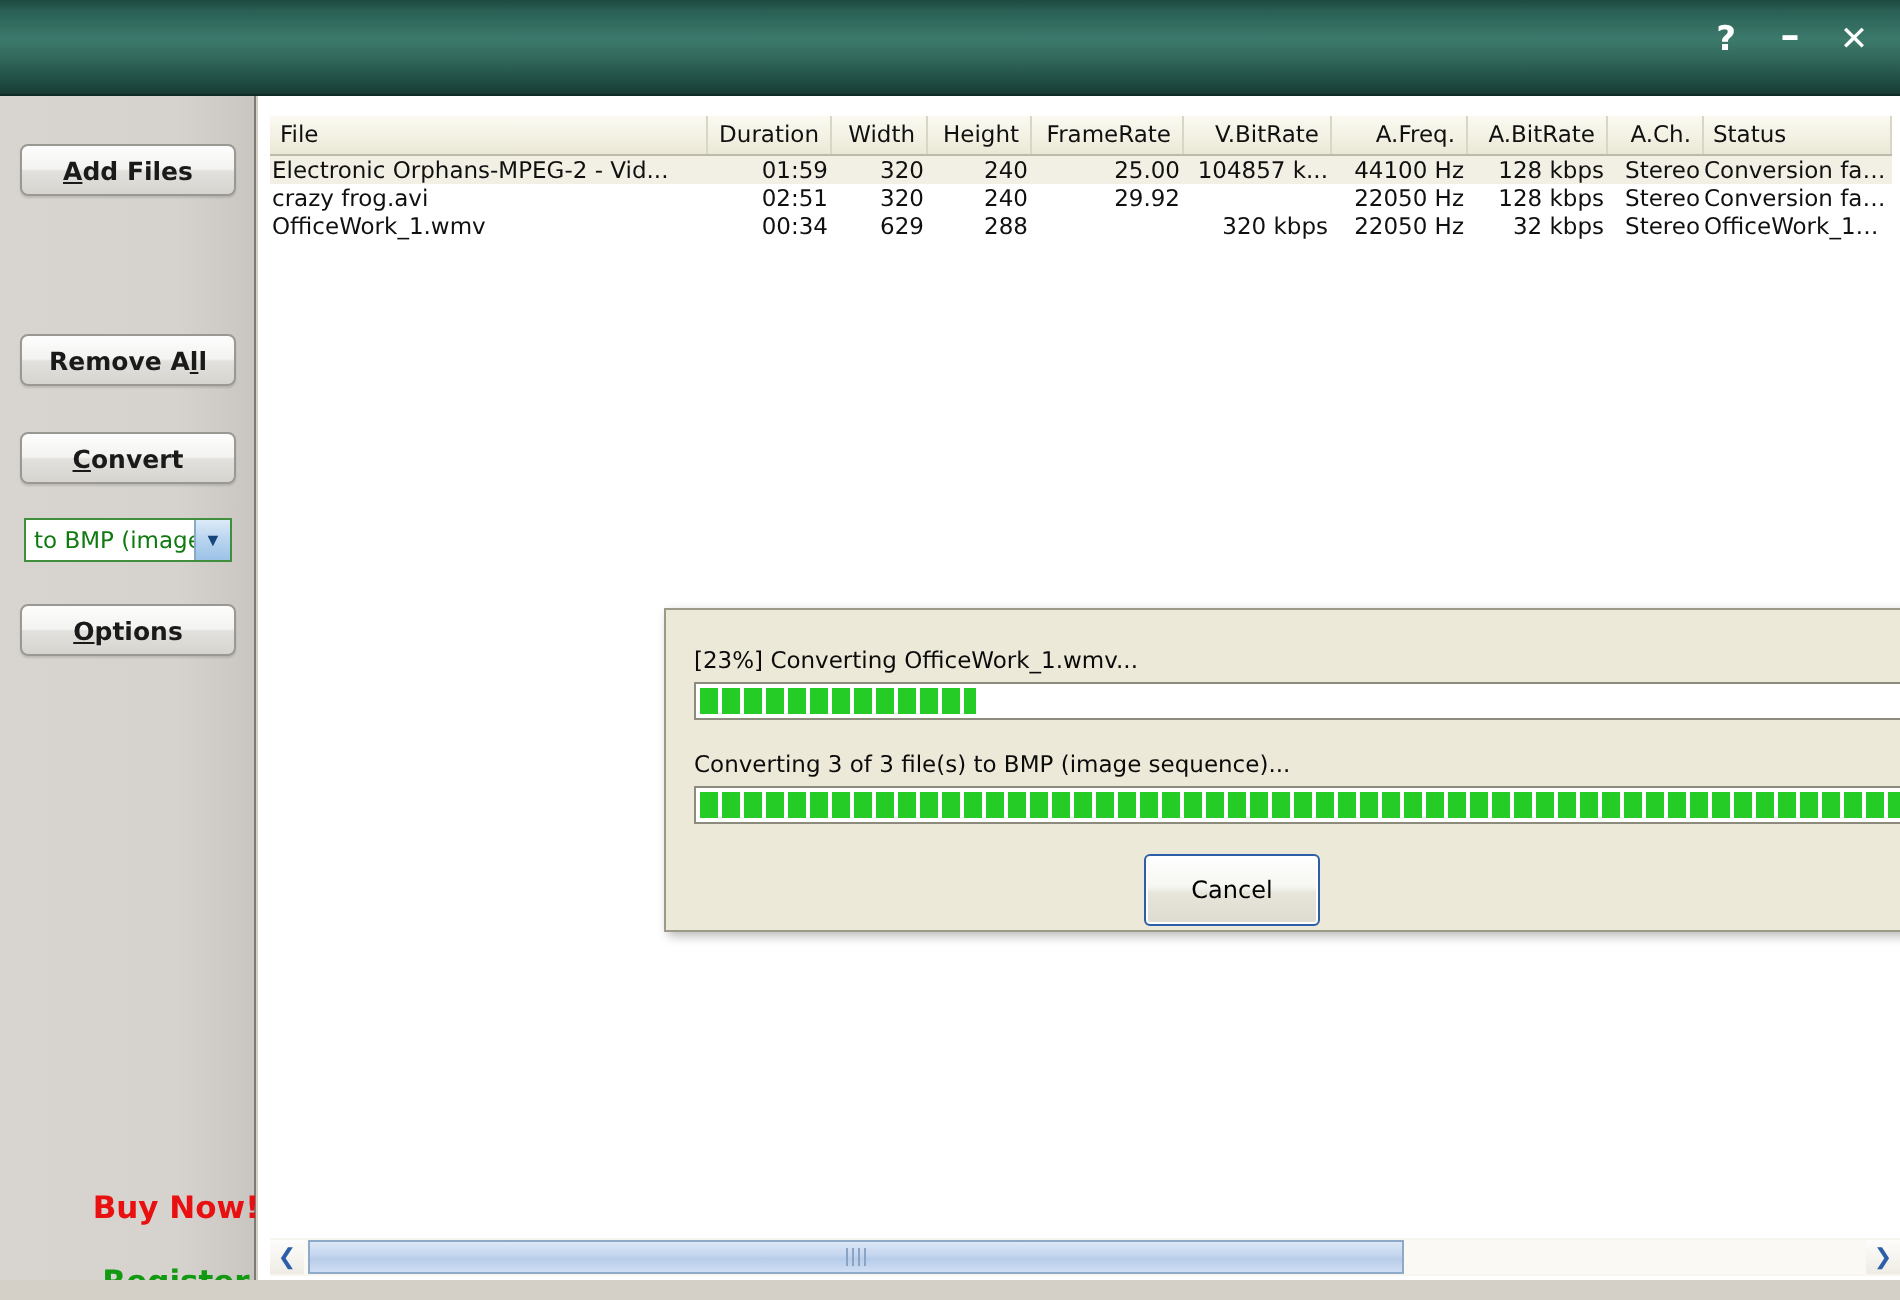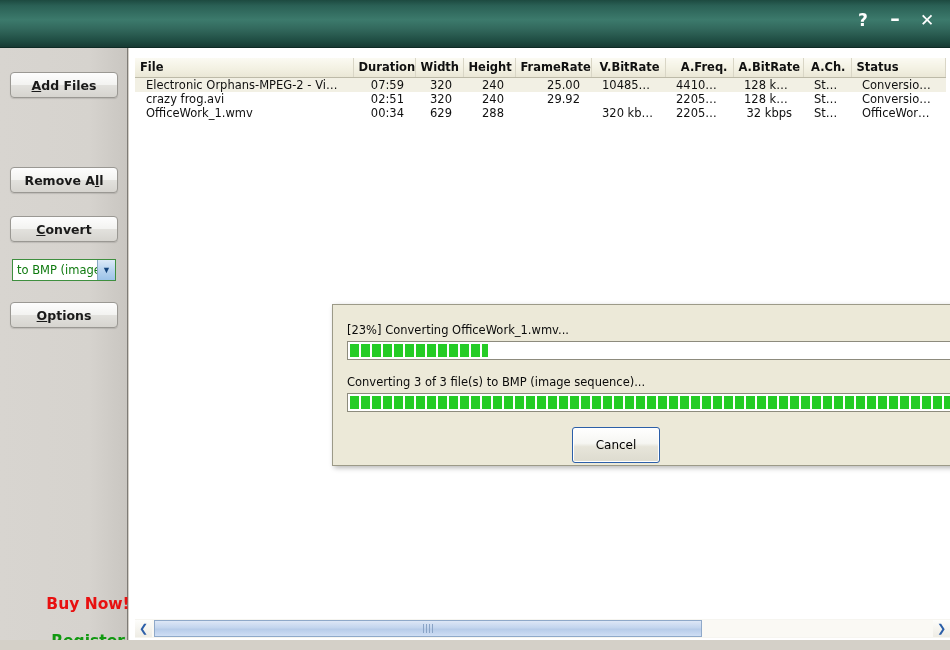--- a/index.html
+++ b/index.html
@@ -144,32 +144,32 @@
     border-collapse: collapse;
     table-layout: fixed;
     font-size: 11.5px;
     font-family: "DejaVu Sans", sans-serif;
   }
   table.filelist thead th {
     background: linear-gradient(to bottom, #fbfaf2 0%, #f3f1e3 55%, #eae7d6 100%);
     border-bottom: 1px solid #bdbaa8;
     border-right: 1px solid #d9d6c6;
     height: 19px;
-    font-weight: bold;
+    font-weight: normal;
     color: #101010;
     padding: 0 5px;
     white-space: nowrap;
     overflow: hidden;
     cursor: pointer;
   }
   table.filelist thead th.l { text-align: left; }
   table.filelist thead th.r { text-align: right; }
   table.filelist tbody td {
     height: 14px;
-    padding: 0 11px;
+    padding: 0 1px;
     color: #101010;
     white-space: nowrap;
     overflow: hidden;
     text-overflow: ellipsis;
     font-size: 11.5px;
   }
   table.filelist tbody td.l { text-align: left; }
   table.filelist tbody td.r { text-align: right; }
   tr.row-sel td { background: #f2f0e4; }
   tr.row-norm td { background: #ffffff; }
@@ -330,21 +330,21 @@
               <th class="r">V.BitRate</th>
               <th class="r">A.Freq.</th>
               <th class="r">A.BitRate</th>
               <th class="r">A.Ch.</th>
               <th class="l">Status</th>
             </tr>
         </thead>
         <tbody id="fl-body">
             <tr class="row-sel">
               <td class="l">Electronic Orphans-MPEG-2 - Vid...</td>
-              <td class="r">07:59</td>
+              <td class="r">01:59</td>
               <td class="r">320</td>
               <td class="r">240</td>
               <td class="r">25.00</td>
               <td class="r">104857 k...</td>
               <td class="r">44100 Hz</td>
               <td class="r">128 kbps</td>
               <td class="r">Stereo</td>
               <td class="l">Conversion failure (Error open</td>
             </tr>
             <tr class="row-norm">

